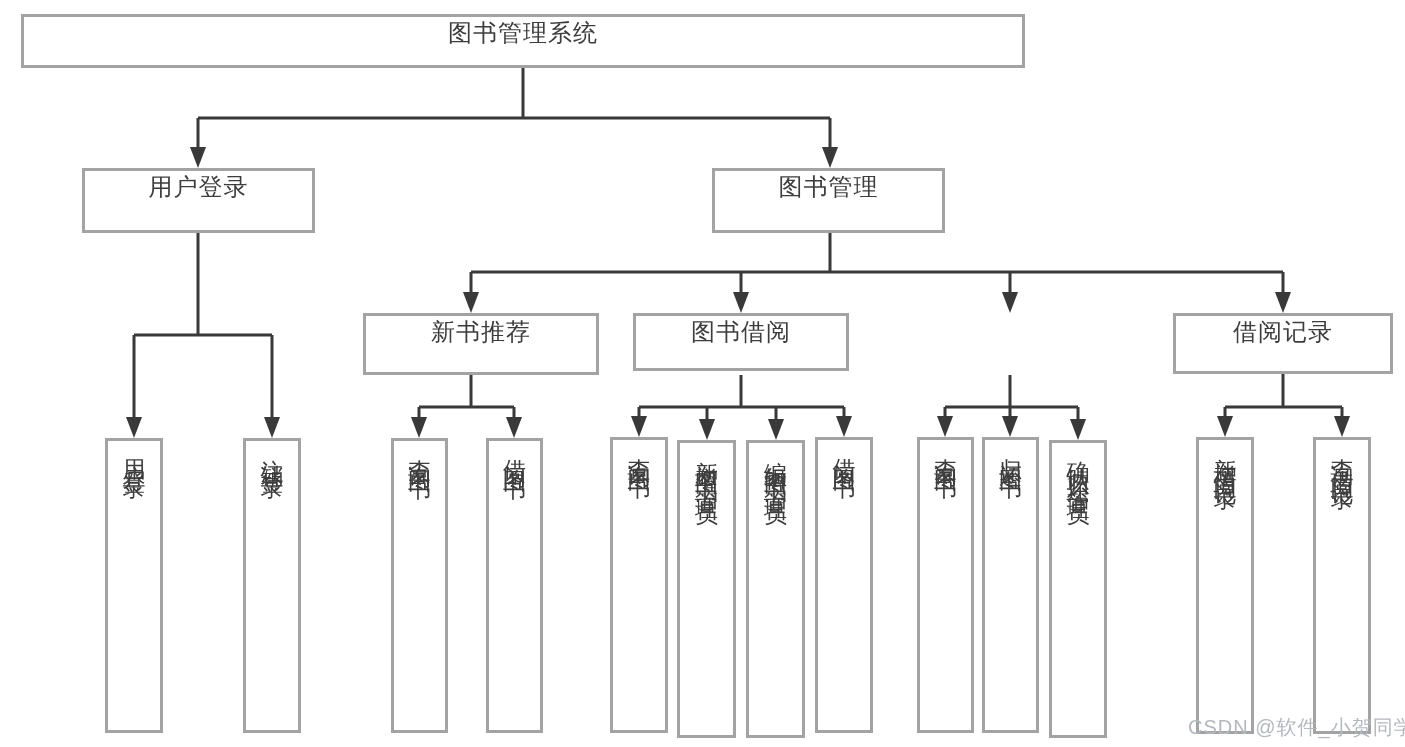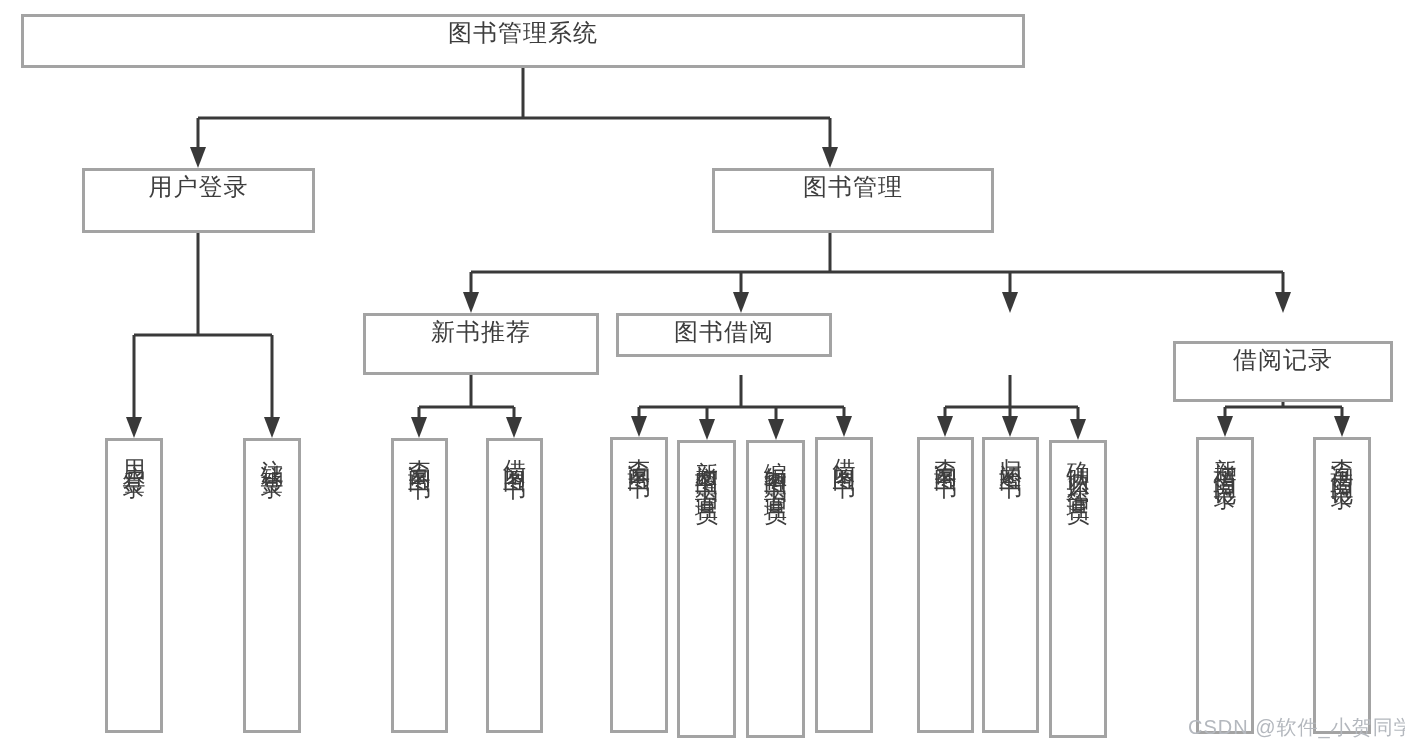--- a/index.html
+++ b/index.html
@@ -90,31 +90,31 @@
     </g>
   </svg>
 
   <div class="box" style="left:21px; top:14px; width:1004px; height:54px;">
     <span class="h-label">图书管理系统</span>
   </div>
 
   <div class="box" style="left:82px; top:168px; width:233px; height:65px;">
     <span class="h-label">用户登录</span>
   </div>
-  <div class="box" style="left:712px; top:168px; width:282px; height:65px;">
+  <div class="box" style="left:712px; top:168px; width:233px; height:65px;">
     <span class="h-label">图书管理</span>
   </div>
 
   <div class="box" style="left:363px; top:313px; width:236px; height:62px;">
     <span class="h-label">新书推荐</span>
   </div>
-  <div class="box" style="left:616px; top:313px; width:216px; height:44px;">
+  <div class="box" style="left:633px; top:313px; width:216px; height:58px;">
     <span class="h-label">图书借阅</span>
   </div>
-  <div class="box" style="left:1173px; top:313px; width:220px; height:61px;margin-top:28px;">
+  <div class="box" style="left:1173px; top:313px; width:220px; height:61px;">
     <span class="h-label">借阅记录</span>
   </div>
 
   <div class="box leaf" style="left:105px; top:438px; width:58px; height:295px;">
     <span class="v-label">用户登录</span>
   </div>
   <div class="box leaf" style="left:243px; top:438px; width:58px; height:295px;">
     <span class="v-label">注销登录</span>
   </div>
 

